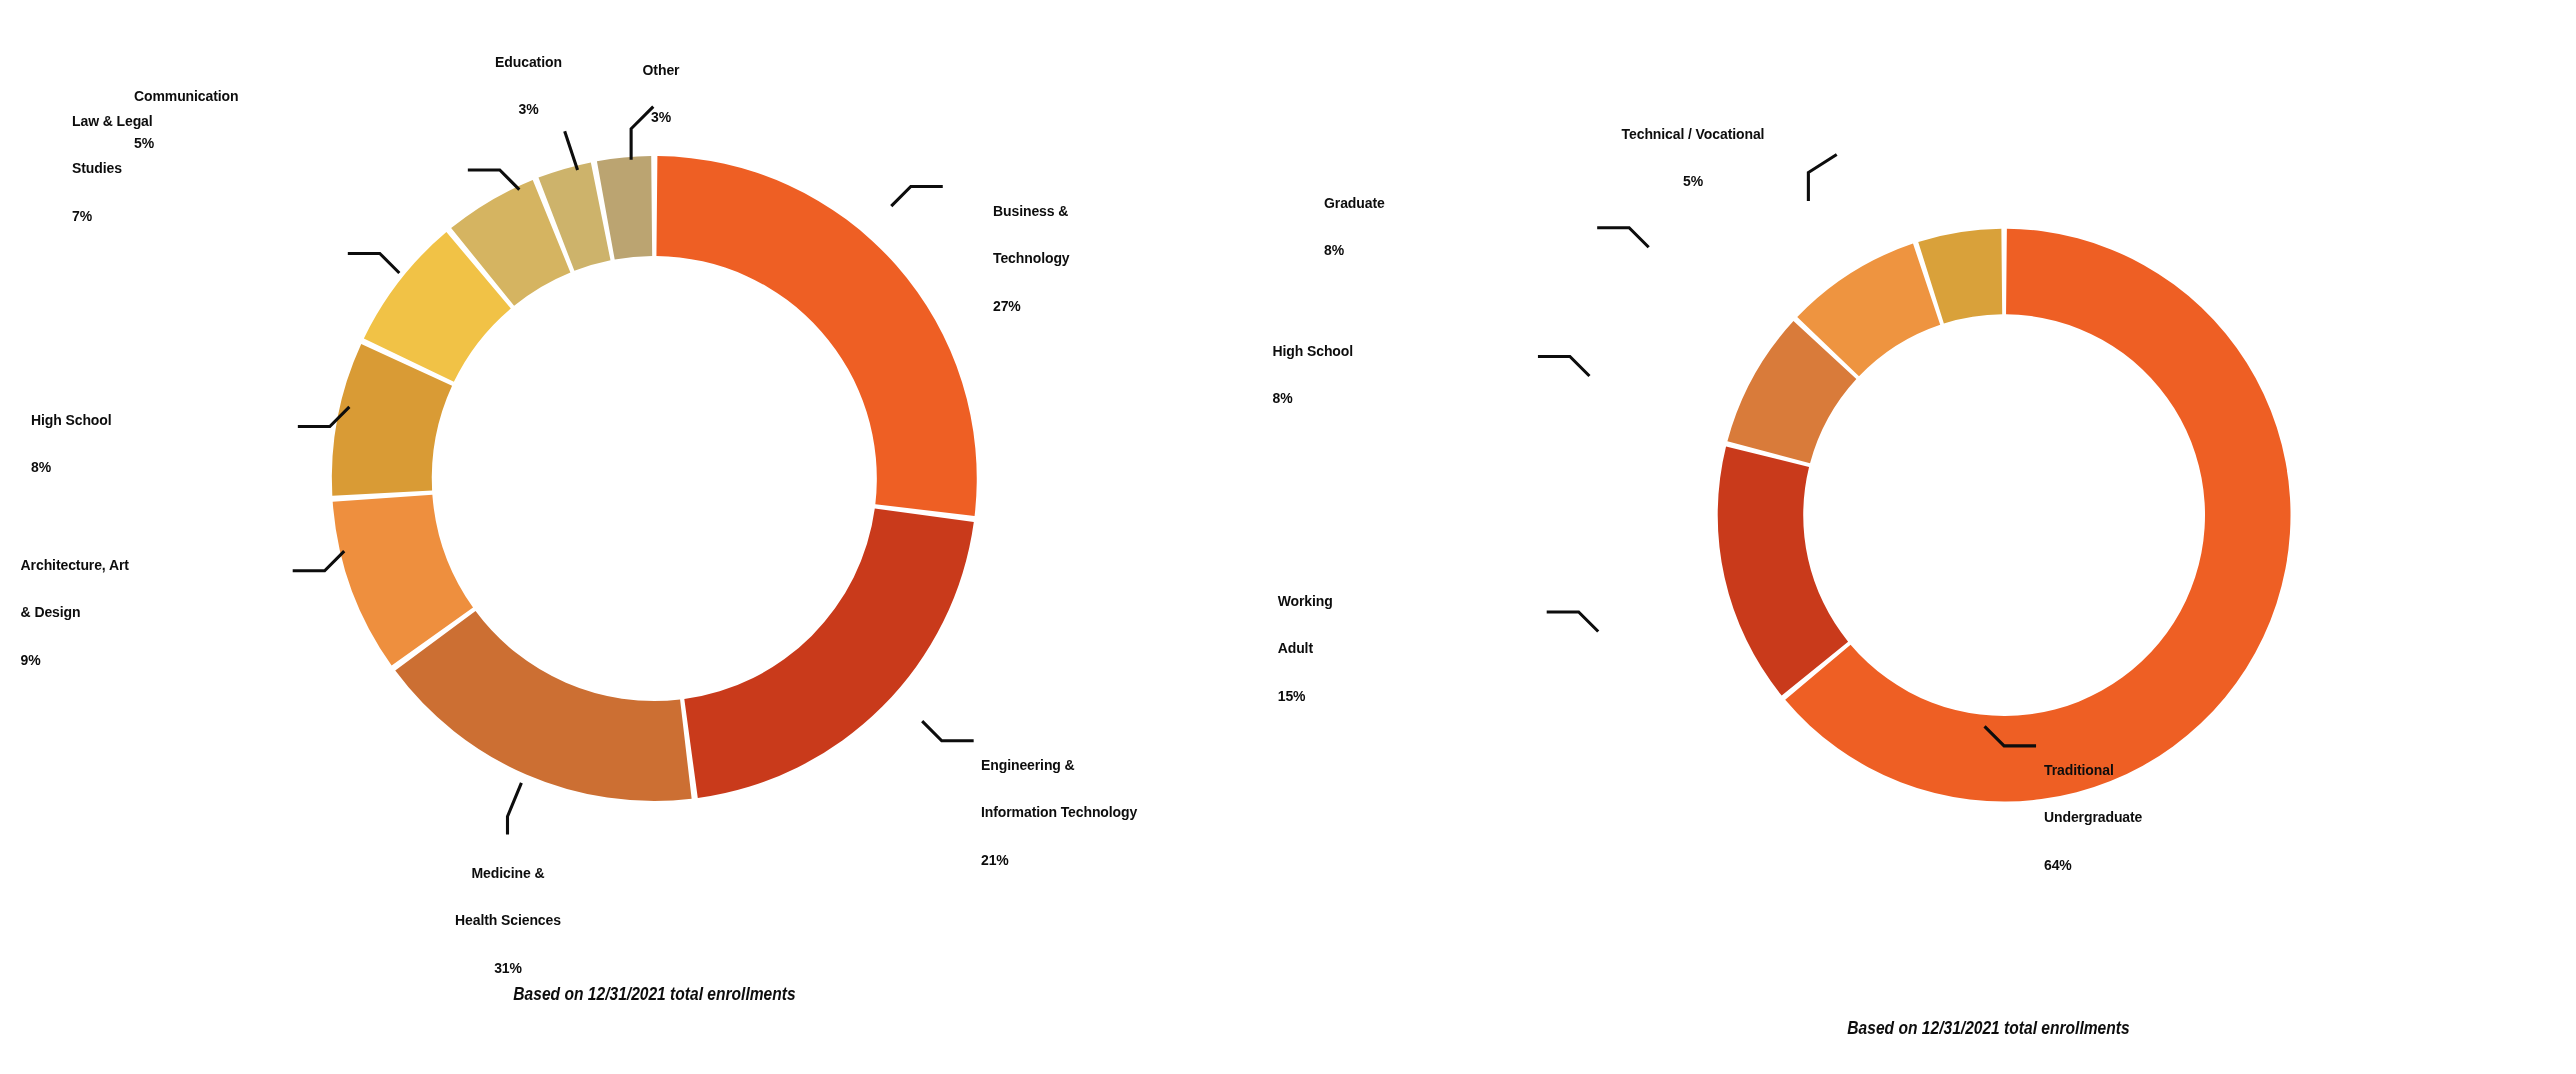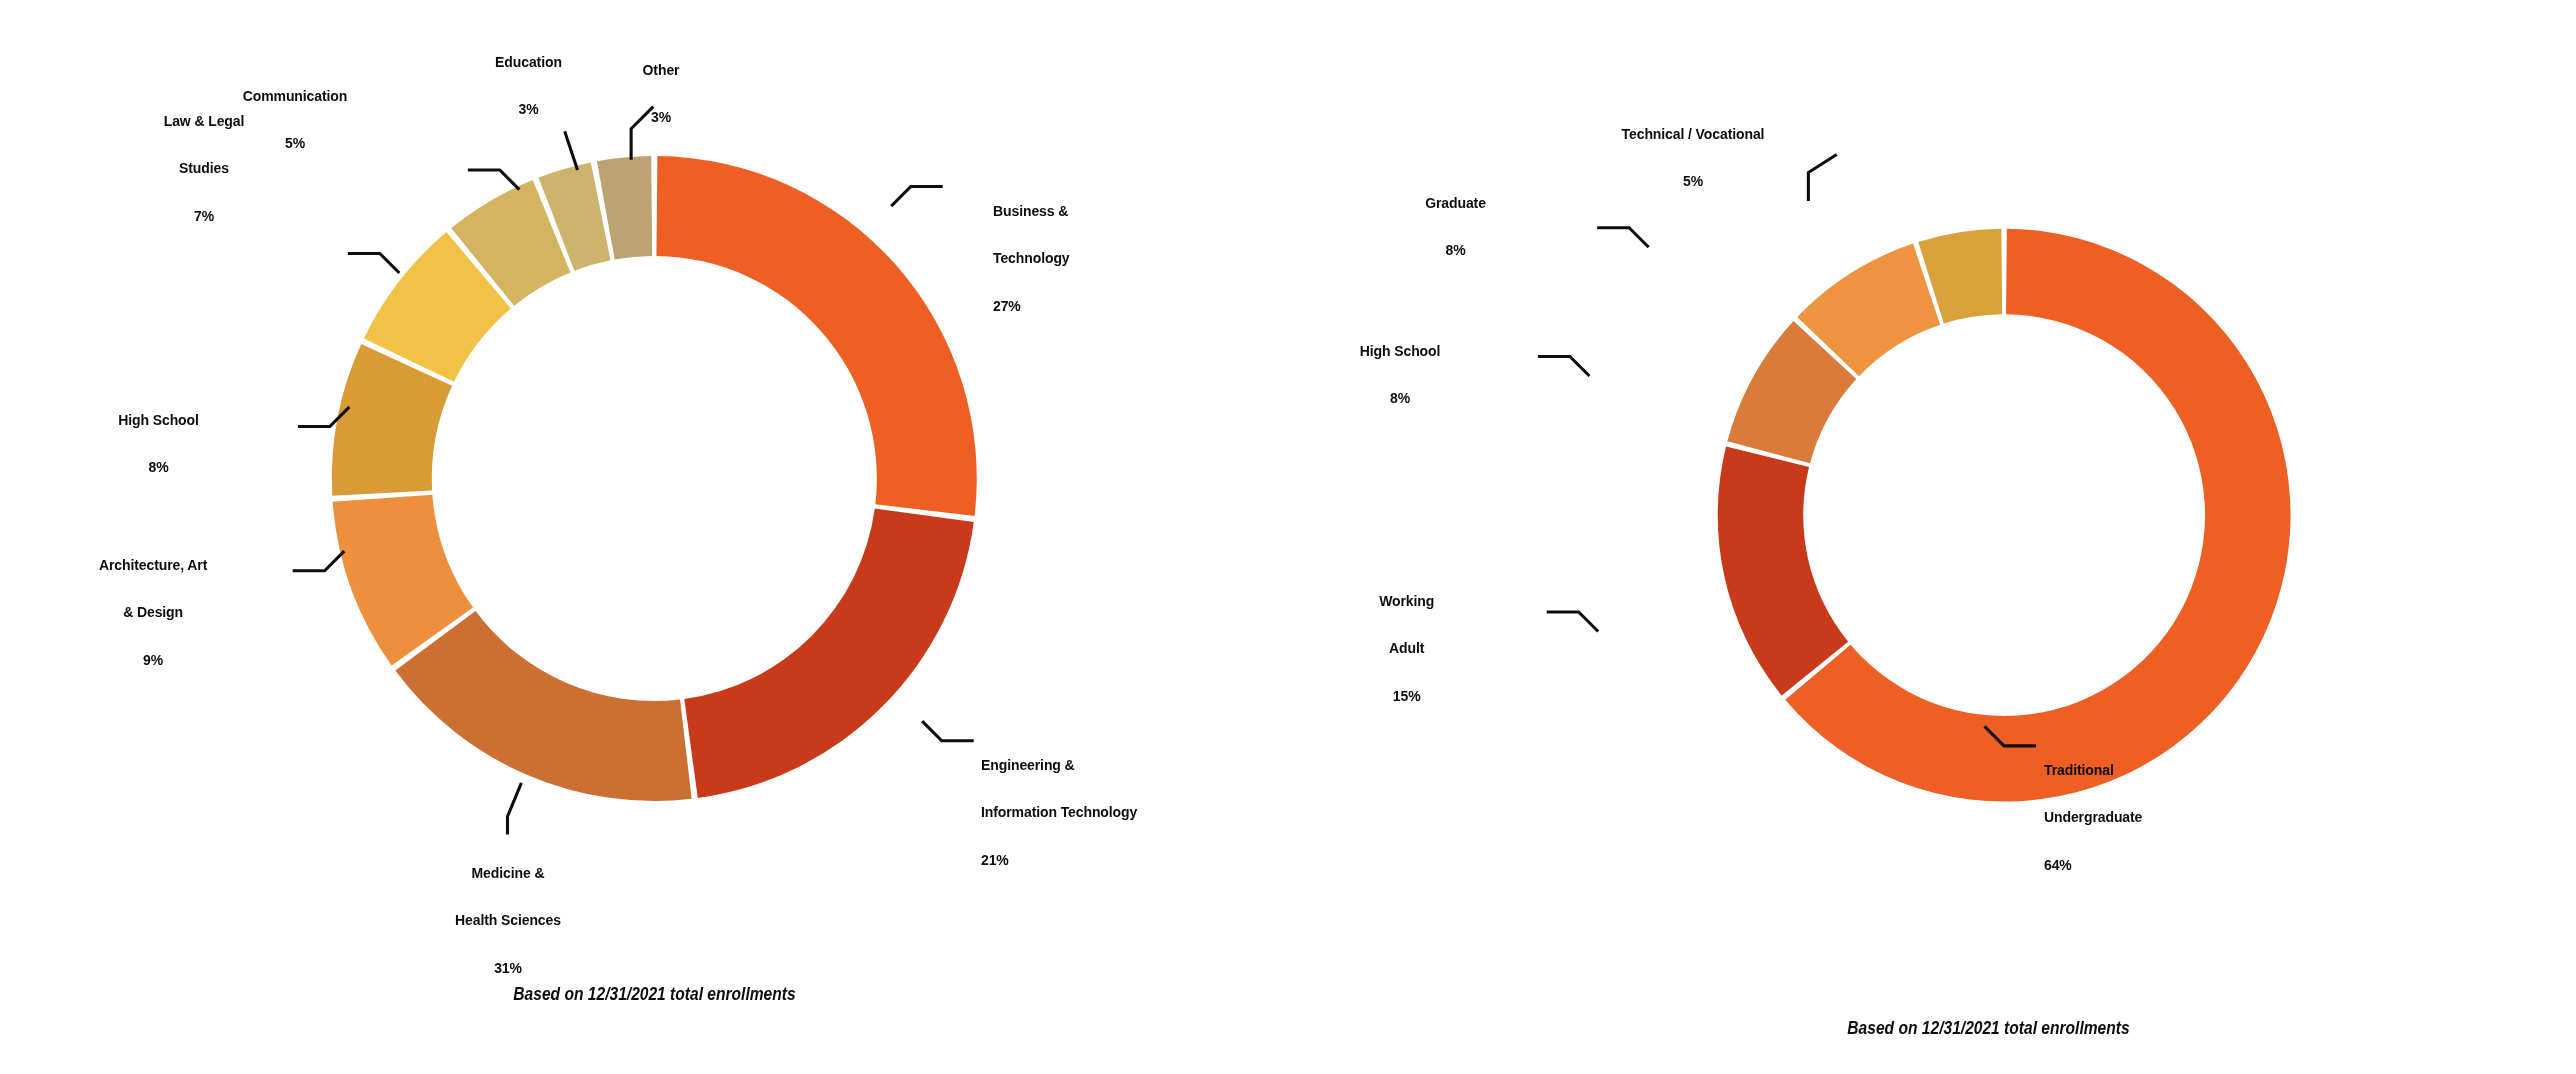--- a/index.html
+++ b/index.html
@@ -29,21 +29,21 @@
   .slice-label {
     position: absolute;
     color: #0d0d0d;
     font-family: "Liberation Sans", sans-serif;
     font-weight: 700;
     font-size: 14px;
     line-height: 1.13;
     white-space: pre;
     letter-spacing: -0.1px;
   }
-  .lbl-r { text-align: center; }
+  .lbl-r { text-align: left; }
   .lbl-l { text-align: left; }
   .lbl-c { text-align: center; }
 
   .footnote {
     position: absolute;
     color: #0d0d0d;
     font-family: "Liberation Sans", sans-serif;
     font-weight: 700;
     font-style: italic;
     font-size: 19px;

